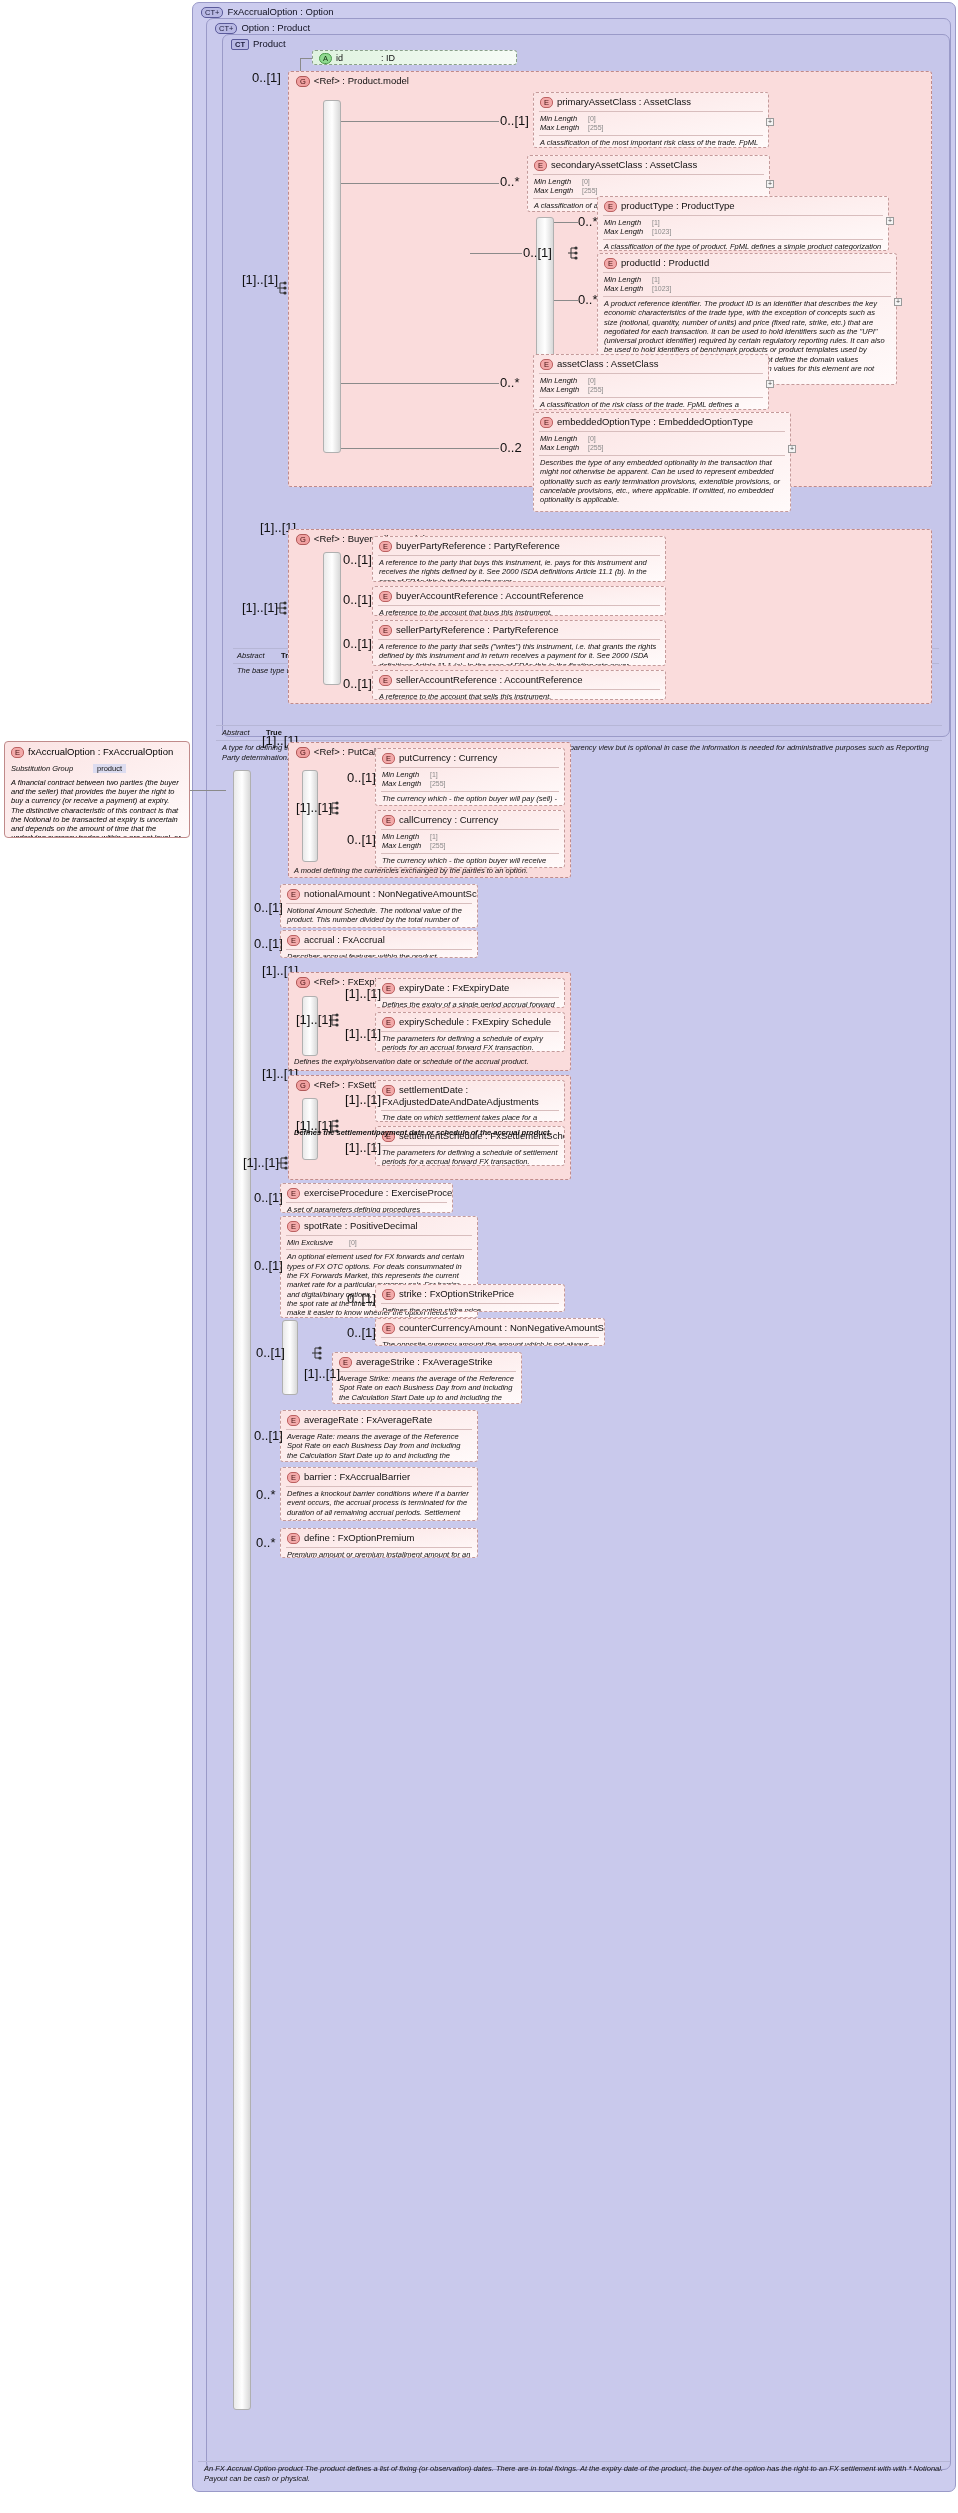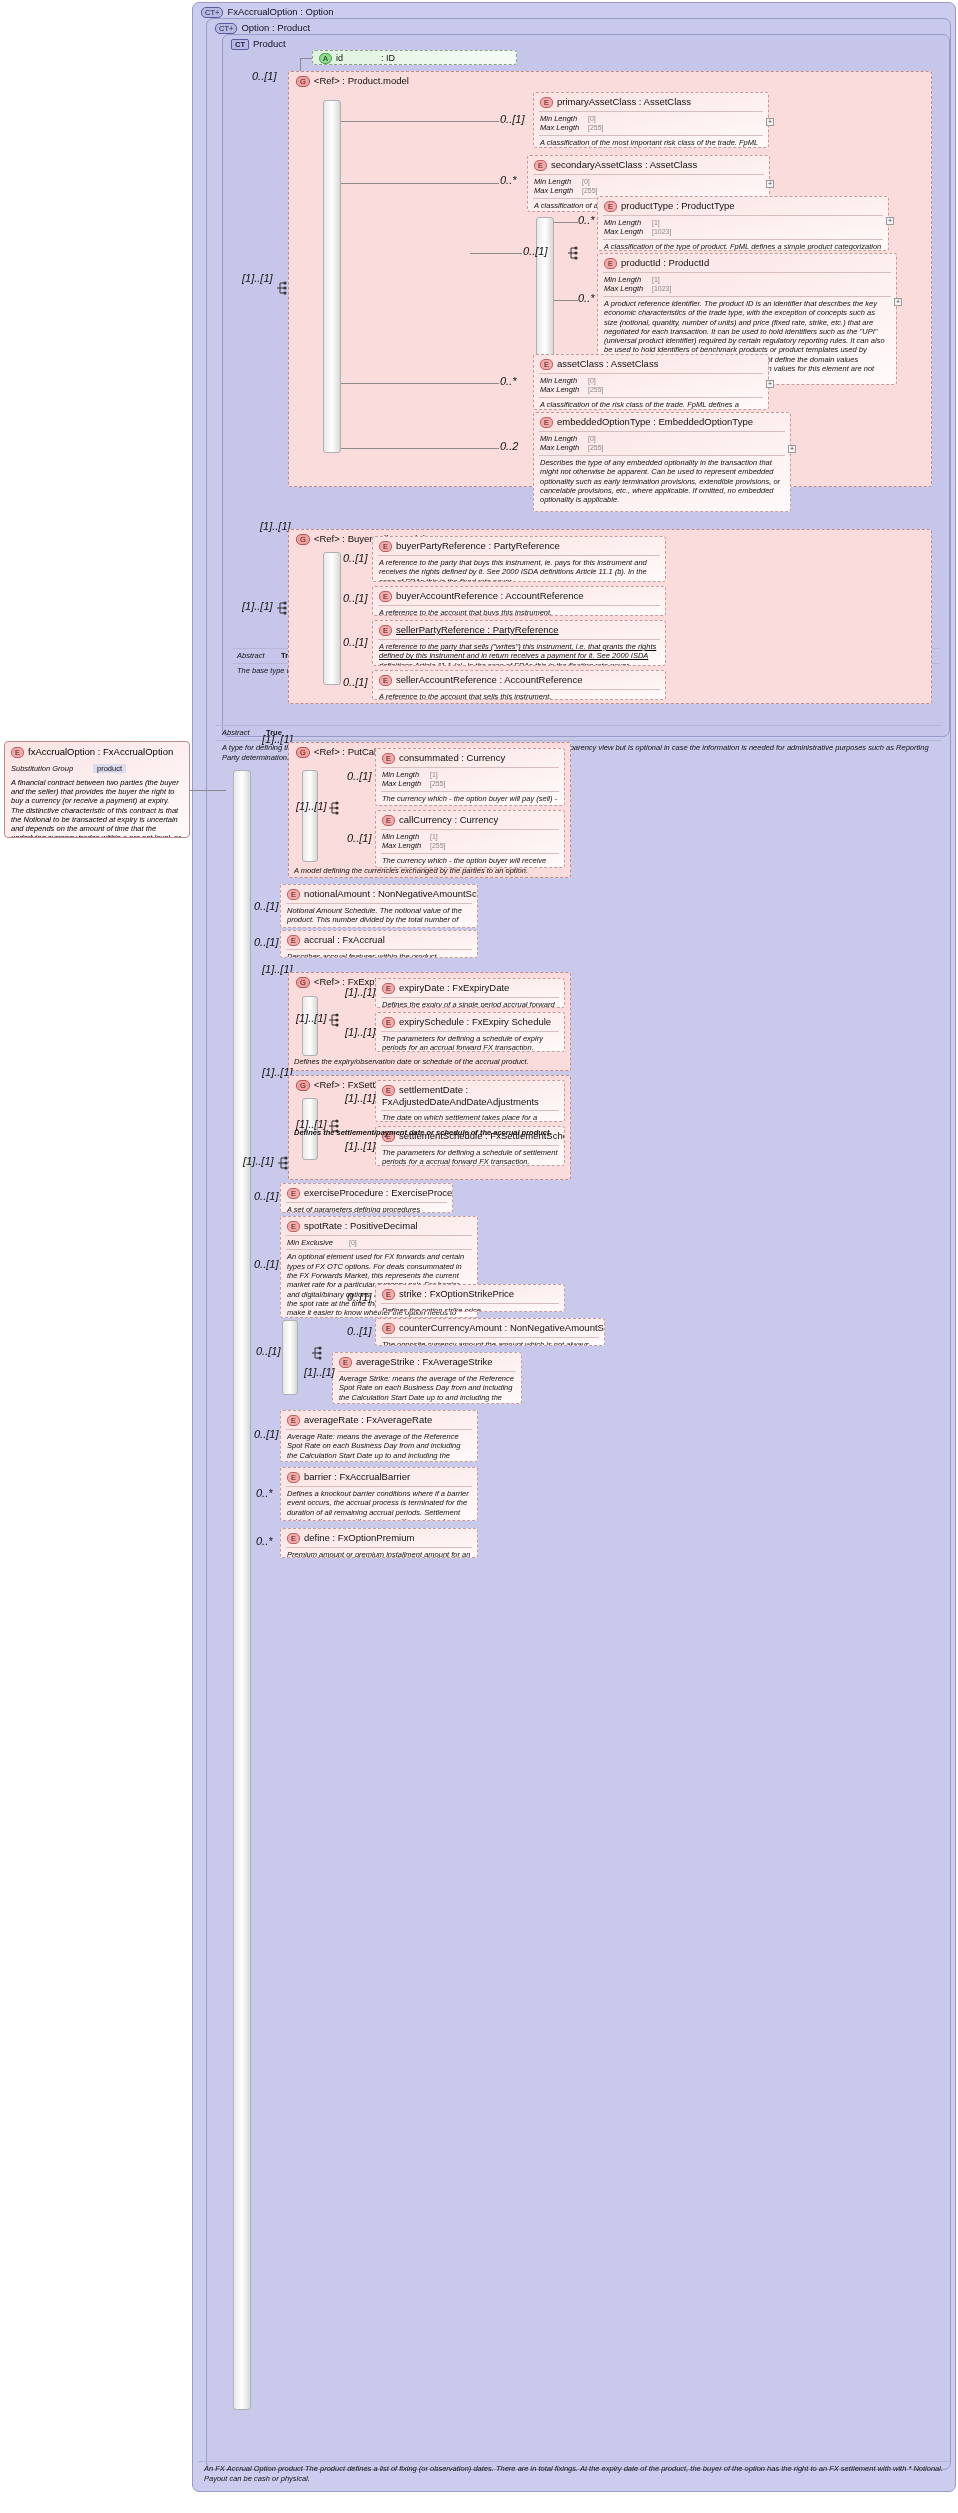--- a/index.html
+++ b/index.html
@@ -132,22 +132,21 @@
   }
 
   
   .seqicon {
     position: absolute;
     width: 14px; height: 16px;
   }
 
   .card {
     position: absolute;
-    font-size: 11px;
-    font-style: italic;
+    font-size: 13px;
     color: #101010;
     white-space: nowrap;
   }
 
   .conn {
     position: absolute;
     background: #8a8a8a;
   }
   .conn.h { height: 1px; }
   .conn.v { width: 1px; }
@@ -370,21 +369,21 @@
 
   <div class="el-box" style="left:372px; top:586px; width:294px; height:30px;">
     <div class="el-head">
       <span class="badge e">E</span><span>buyerAccountReference : AccountReference</span>
     </div>
     <div class="el-rule"></div>
     <div class="el-doc">A reference to the account that buys this instrument.</div>
   </div>
   <div class="card" style="left:343px; top:592px;">0..[1]</div>
 
-  <div class="el-box" style="left:372px; top:620px; width:294px; height:46px;text-decoration:underline;">
+  <div class="el-box" style="left:372px; top:620px; width:294px; height:46px;">
     <div class="el-head">
       <span class="badge e">E</span><span>sellerPartyReference : PartyReference</span>
     </div>
     <div class="el-rule"></div>
     <div class="el-doc">A reference to the party that sells ("writes") this instrument, i.e. that grants the rights defined by this instrument and in return receives a payment for it. See 2000 ISDA definitions Article 11.1 (a). In the case of FRAs this is the floating rate payer.</div>
   </div>
   <div class="card" style="left:343px; top:636px;">0..[1]</div>
 
   <div class="el-box" style="left:372px; top:670px; width:294px; height:30px;">
     <div class="el-head">
@@ -450,21 +449,21 @@
       <path d="M2 8 H5 M5 3 V13 M5 3 H9 M5 8 H9 M5 13 H9" stroke="#333" fill="none" stroke-width="1"></path>
       <circle cx="10" cy="3" r="1.6" fill="#333"></circle>
       <circle cx="10" cy="8" r="1.6" fill="#333"></circle>
       <circle cx="10" cy="13" r="1.6" fill="#333"></circle>
     </svg>
   </div>
   <div class="card" style="left:296px; top:800px;">[1]..[1]</div>
 
   <div class="el-box" style="left:375px; top:748px; width:190px; height:58px;">
     <div class="el-head">
-      <span class="badge e">E</span><span>consummated : Currency</span>
+      <span class="badge e">E</span><span>putCurrency : Currency</span>
     </div>
     <div class="el-rule"></div>
     <div class="el-facets">
       <span class="fl">Min Length</span><span class="fv">[1]</span><br>
       <span class="fl">Max Length</span><span class="fv">[255]</span>
     </div>
     <div class="el-rule"></div>
     <div class="el-doc">The currency which - the option buyer will pay (sell) - the option writer will receive (buy)</div>
   </div>
   <div class="card" style="left:347px; top:770px;">0..[1]</div>

